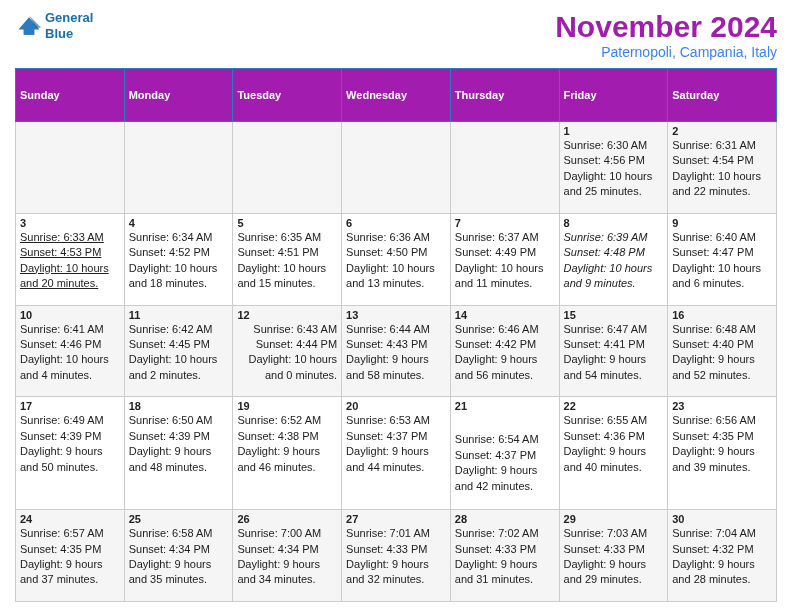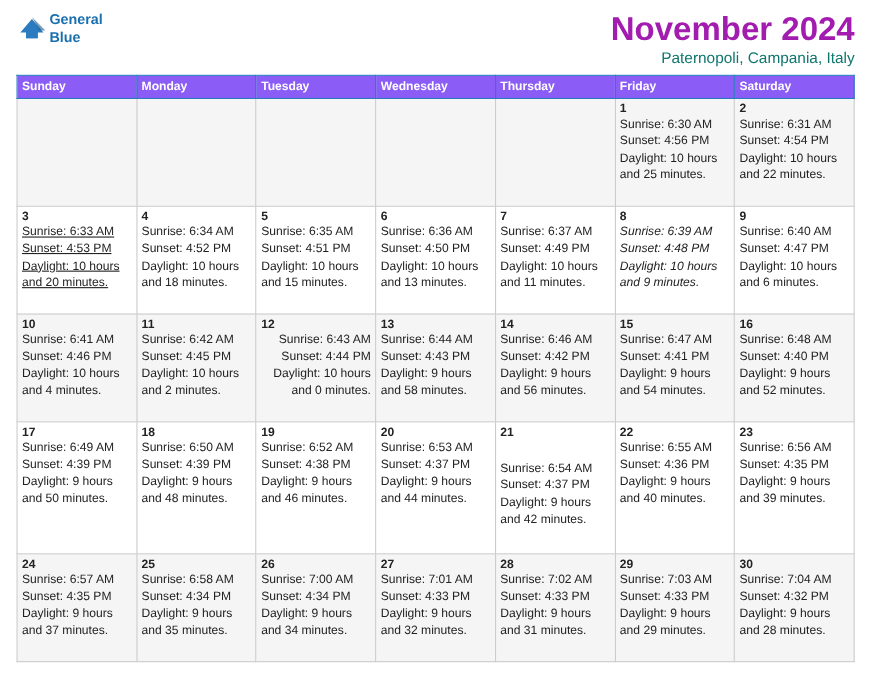--- a/index.html
+++ b/index.html
@@ -44,35 +44,35 @@
     .title-block {
       text-align: right;
     }
     .month-title {
       font-size: 30px;
       font-weight: bold;
       color: #a21caf;
     }
     .location-title {
       font-size: 14px;
-      color: #0f766e;
+      color: #3b82f6;
     }
     .calendar {
       flex: 1;
       border: 1px solid #ccc;
       border-collapse: collapse;
       width: 100%;
       table-layout: fixed;
     }
     .calendar thead tr th {
-      background-color: #8b5cf6;
+      background-color: #a21caf;
       color: #fff;
       font-size: 11px;
       font-weight: bold;
-      padding: 4px 4px;
+      padding: 20px 4px;
       text-align: left;
       border: 1px solid #2a7bbf;
     }
     .calendar tbody tr td {
       border: 1px solid #ccc;
       vertical-align: top;
       padding: 3px 4px;
       font-size: 9.5px;
       color: #222;
       height: 82px;

